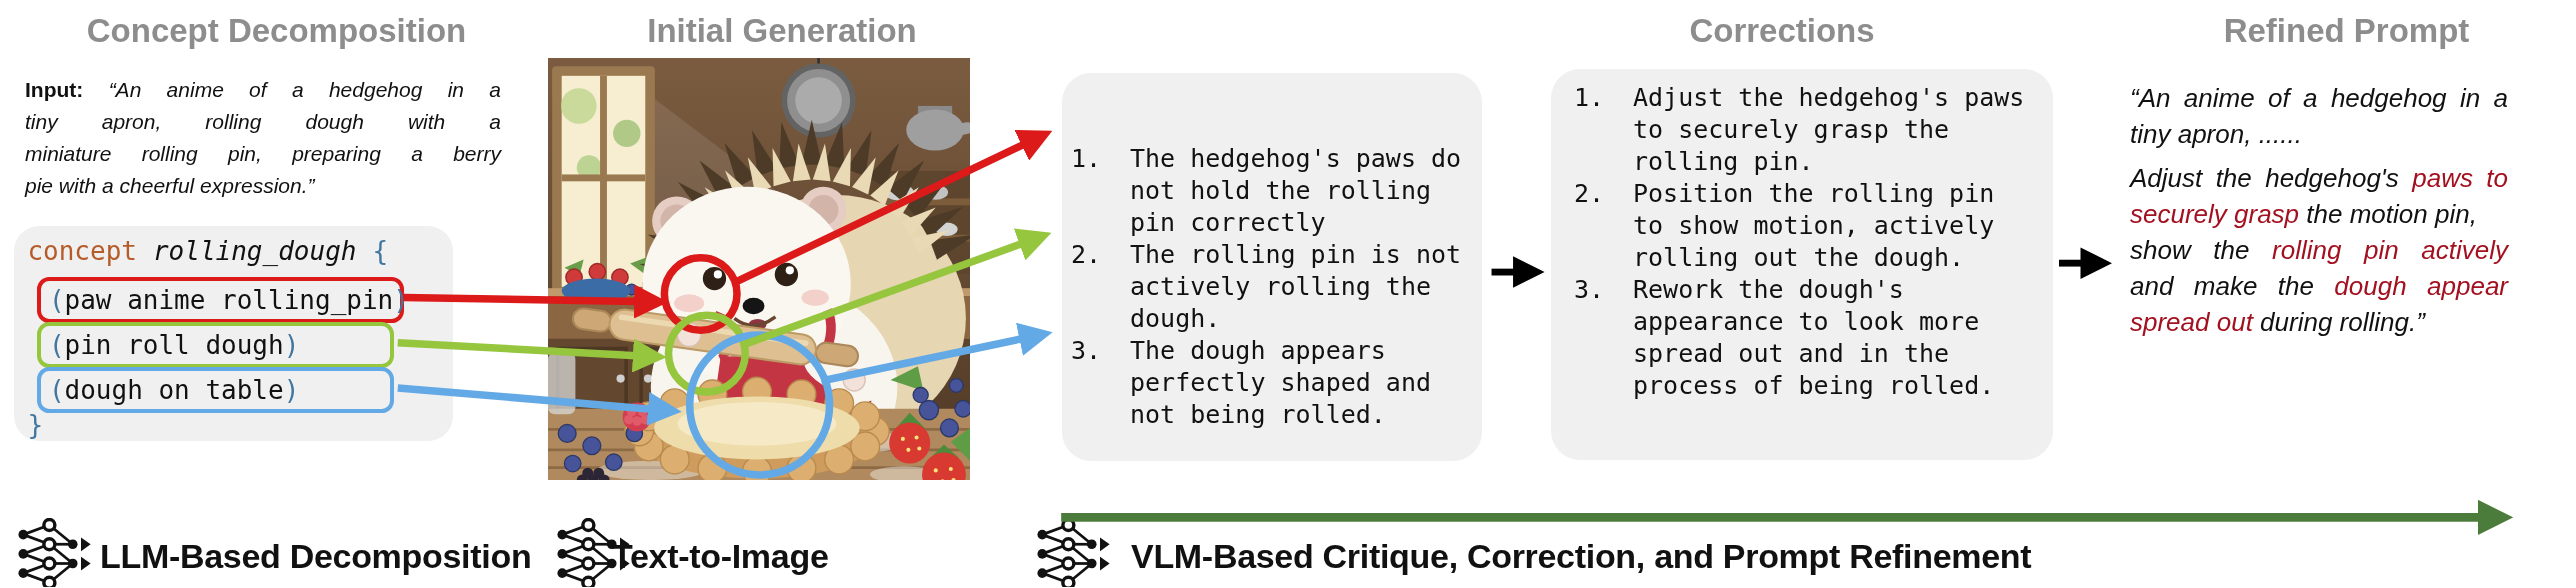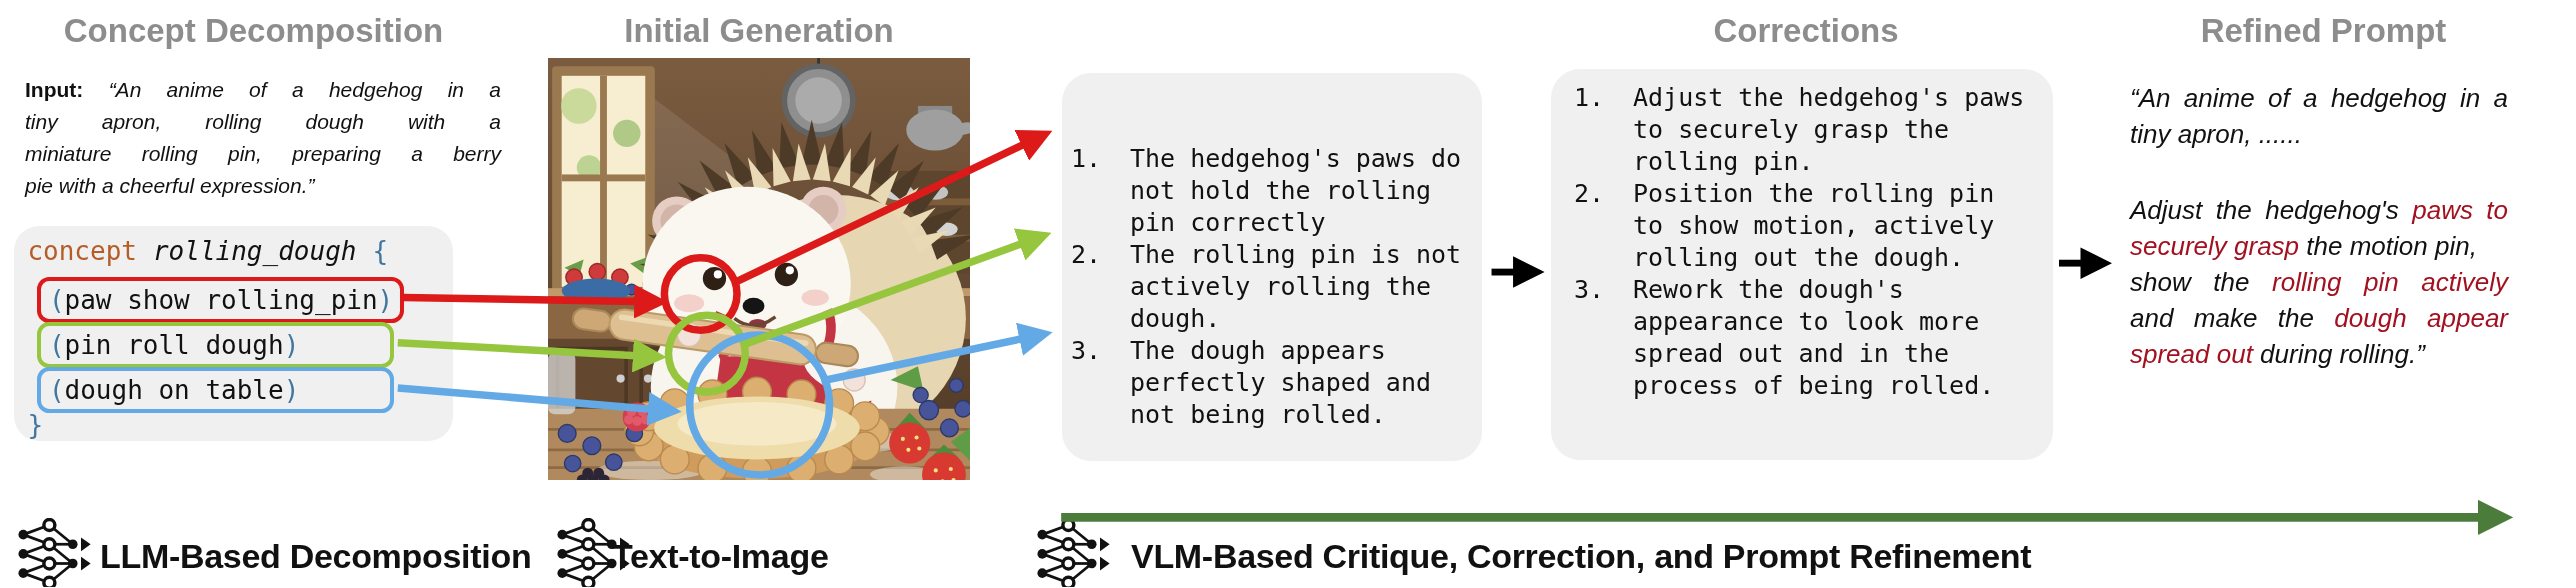--- a/index.html
+++ b/index.html
@@ -4,21 +4,21 @@
 <style>
   :root{
     --title-gray:#8d8d8d; --panel-gray:#f0f0f0; --anno-red:#dc1a1a; --anno-green:#96c53e;
     --anno-blue:#63a9e6; --refined-red:#a31120; --keyword-orange:#b65c28; --punct-blue:#41769f;
     --flow-green:#4c7c3b; --text-black:#111111;
   }
   html,body{margin:0;padding:0;background:#fff;}
   #canvas{position:relative;width:2576px;height:588px;background:#fff;overflow:hidden;
           font-family:"Liberation Sans",sans-serif;color:var(--text-black);}
   .coltitle{position:absolute;top:12.3px;font-size:33px;font-weight:800;color:var(--title-gray);
-            text-align:center;letter-spacing:0;}
+            text-align:center;letter-spacing:0;padding-left:23px;}
   
   .inputblock{position:absolute;left:25px;top:74px;width:476px;font-size:21px;line-height:32px;
               font-style:italic;}
   .jline{text-align:justify;text-align-last:justify;}
   .input-label{font-style:normal;font-weight:800;}
   .codepanel{position:absolute;left:13.7px;top:226px;width:439px;height:215px;background:var(--panel-gray);
              border-radius:25px;font-family:"DejaVu Sans Mono",monospace;font-size:26px;}
   .codeline{position:absolute;left:13.7px;display:flex;gap:16px;white-space:pre;}
   .kw{color:var(--keyword-orange);}
   .cname{font-style:italic;}
@@ -29,51 +29,51 @@
   
   .graypanel{position:absolute;background:var(--panel-gray);border-radius:29px;}
   .mlist{position:absolute;font-family:"DejaVu Sans Mono",monospace;font-size:25px;line-height:32px;}
   .mitem{display:flex;}
   .mnum{width:59px;flex:none;}
   .mtext3{width:337px;}
   .mtext4{width:396px;}
   
   .refined{position:absolute;left:2130px;top:80px;width:378px;font-size:26px;line-height:36px;
            font-style:italic;}
-  .refined .p2{margin-top:40px;}
+  .refined .p2{margin-top:8px;}
   .red{color:var(--refined-red);}
   
   .footlabel{position:absolute;top:537px;font-size:34px;font-weight:800;letter-spacing:-0.3px;}
   .footicon{position:absolute;top:518px;width:77px;height:69px;}
   .overlay{position:absolute;left:0;top:0;pointer-events:none;}
   .scene{position:absolute;left:548px;top:58px;}
 </style>
 </head>
 <body>
 
 <div id="canvas">
 
   <div class="coltitle" style="left:0;width:507px">Concept Decomposition</div>
   <div class="coltitle" style="left:548px;width:422px">Initial Generation</div>
-  <div class="coltitle" style="left:1555px;width:502px">Corrections</div>
+  <div class="coltitle" style="left:1508px;width:502px">Corrections</div>
   <div class="coltitle" style="left:2111px;width:425px">Refined Prompt</div>
 
   <div class="inputblock">
     <div class="jline"><b class="input-label">Input:</b> <span>“An anime of a hedgehog in a</span></div>
     <div class="jline">tiny apron, rolling dough with a</div>
     <div class="jline">miniature rolling pin, preparing a berry</div>
     <div>pie with a cheerful expression.”</div>
   </div>
 
   <div class="codepanel">
     <div class="codeline" style="top:9.6px">
       <span class="kw">concept</span><span class="cname">rolling_dough</span><span class="brace">{</span>
     </div>
     <div class="relbox" style="top:51px;width:343px;border-color:var(--anno-red)">
-      <span class="paren">(</span><span>paw show rolling_pin</span><span class="paren">)</span>
+      <span class="paren">(</span><span>paw anime rolling_pin</span><span class="paren">)</span>
     </div>
     <div class="relbox" style="top:96px;width:333px;border-color:var(--anno-green)">
       <span class="paren">(</span><span>pin roll dough</span><span class="paren">)</span>
     </div>
     <div class="relbox" style="top:141px;width:333px;border-color:var(--anno-blue)">
       <span class="paren">(</span><span>dough on table</span><span class="paren">)</span>
     </div>
     <div class="codeline brace" style="top:184px">}</div>
   </div>
 

